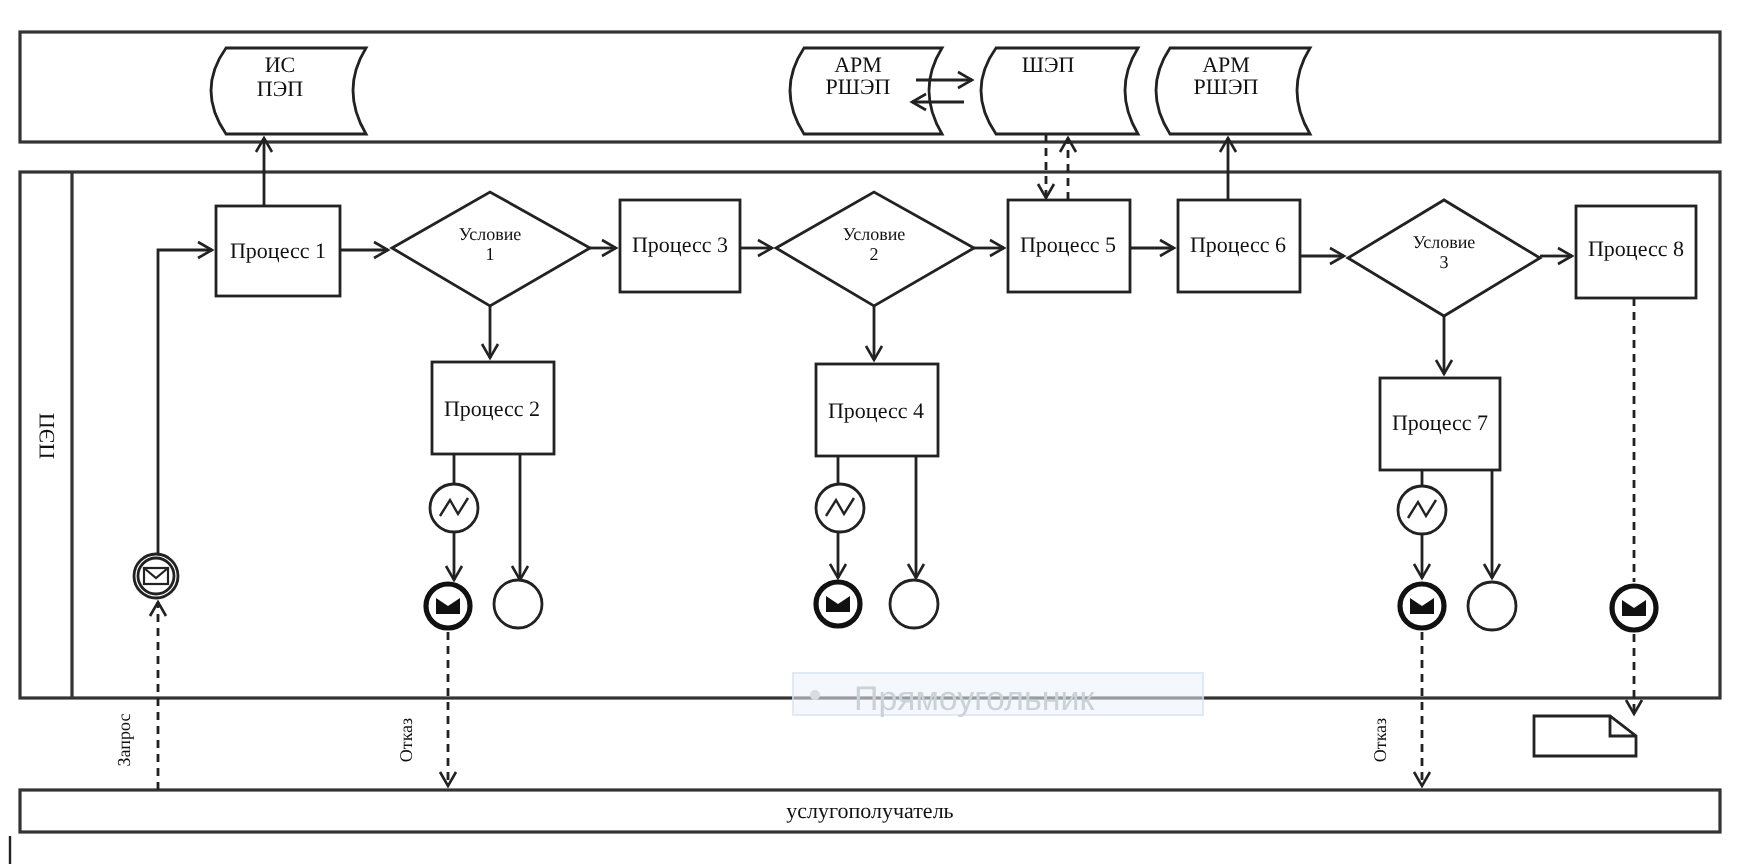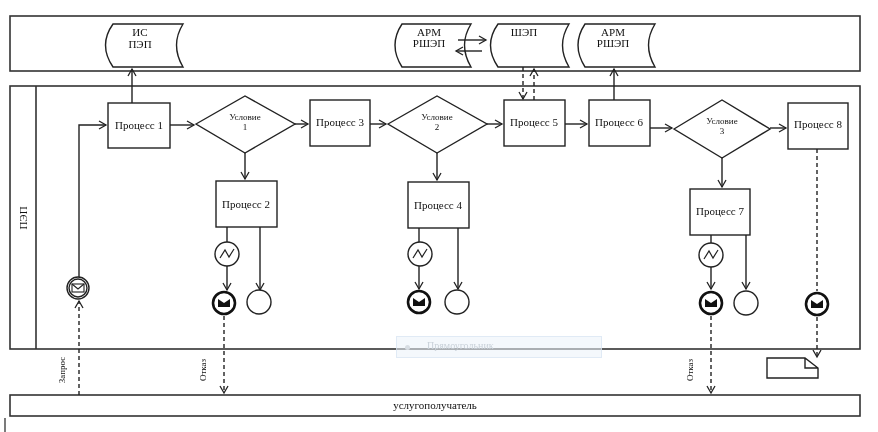--- a/index.html
+++ b/index.html
@@ -7,21 +7,21 @@
     svg { position: absolute; left: 0; top: 0; }
     .txt { font-family: "Liberation Serif", serif; font-size: 11px; fill: #111; }
     .txt-sm { font-family: "Liberation Serif", serif; font-size: 9px; fill: #111; }
     .ln { stroke: #222; stroke-width: 1.4; fill: none; }
     .lane { stroke: #333; stroke-width: 1.6; fill: none; }
     .dash { stroke: #222; stroke-width: 1.4; fill: none; stroke-dasharray: 4 3; }
     .box { stroke: #222; stroke-width: 1.4; fill: #fff; }
     .tooltip-box { position: absolute; left: 396px; top: 336px; width: 204px; height: 20px;
       background: rgba(235,243,250,0.55); border: 1px solid rgba(210,225,240,0.6); }
     .tooltip-dot { position: absolute; left: 8px; top: 8px; width: 5px; height: 5px; border-radius: 50%; background: #d7dde3; }
-    .tooltip-text { position: absolute; left: 30px; top: 3px; font-family: Liberation Serif, serif; font-size: 10px; color: #c9d1d9; }
+    .tooltip-text { position: absolute; left: 30px; top: 3px; font-family: Liberation Sans, sans-serif; font-size: 17px; color: #c9d1d9; }
   </style>
 </head>
 <body>
 
 <svg width="878" height="432" viewBox="0 0 878 432">
   <defs>
     <marker id="arr" markerWidth="10" markerHeight="10" refX="8" refY="5" orient="auto" markerUnits="userSpaceOnUse">
       <path d="M1,1 L8,5 L1,9" fill="none" stroke="#222" stroke-width="1.3"></path>
     </marker>
   </defs>

